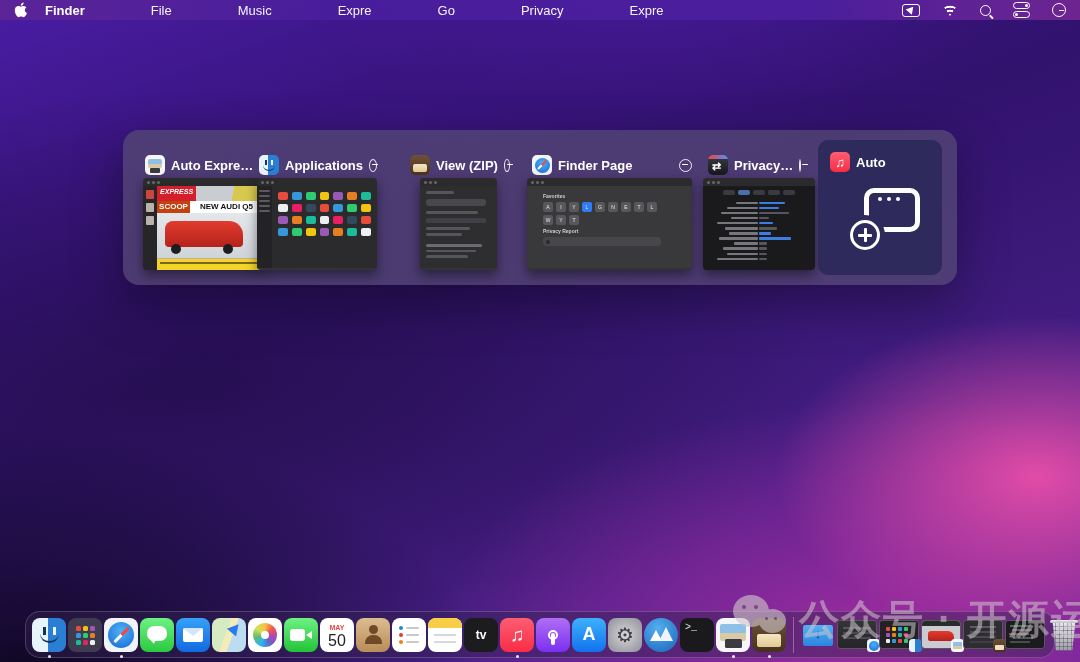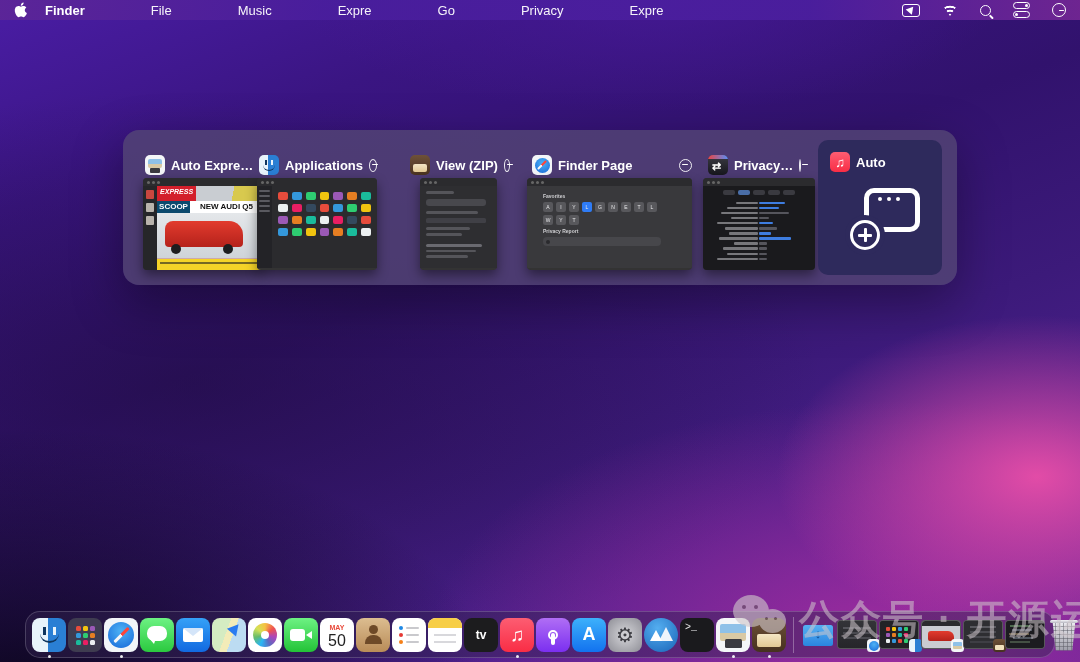--- a/index.html
+++ b/index.html
@@ -67,21 +67,21 @@
   
   .mag-body{display:flex;height:84px;}
   .mag-side{width:18px;background:#262629;display:flex;flex-direction:column;gap:4px;padding:4px 3px;box-sizing:border-box;}
   .mag-side i{height:9px;background:#b9b3ac;border-radius:1px;display:block;}
   .mag-side i:nth-child(1){background:#c9473f;}
   .mag-page{flex:1;background:#f2f0ec;display:flex;flex-direction:column;}
   .mag-head{height:15px;display:flex;}
   .mag-express{background:#d31f2b;color:#fff;font-size:7px;font-style:italic;font-weight:700;padding:2px 3px;}
   .mag-cars{flex:1;background:linear-gradient(100deg,#c9cdd2 55%,#d8c94e 55%);}
   .mag-band{height:12px;display:flex;font-weight:800;}
-  .mag-scoop{background:#0c4a6e;color:#fff;font-size:8px;padding:1px 2px;}
+  .mag-scoop{background:#c2410c;color:#fff;font-size:8px;padding:1px 2px;}
   .mag-headline{background:#fff;color:#111;font-size:8px;padding:1px 10px;white-space:nowrap;}
   .mag-photo{flex:1;background:linear-gradient(#e4e7ea,#cfd4d9);position:relative;}
   .mag-photo::before{content:"";position:absolute;left:8px;top:8px;width:78px;height:26px;border-radius:8px 14px 4px 4px;background:linear-gradient(#e23b2e,#b5221b);}
   .mag-photo::after{content:"";position:absolute;left:14px;bottom:4px;width:10px;height:10px;border-radius:50%;background:#1d1d1f;box-shadow:52px 0 0 #1d1d1f;}
   .mag-foot{height:11px;background:#f5d428;border-top:1px solid #caa;}
   .mag-foot::before{content:"";display:block;margin:3px 3px 0;height:2px;background:#222;opacity:.6;}
   
   .fin-body{display:flex;height:82px;}
   .fin-side{width:15px;background:#232327;padding:4px 2px;box-sizing:border-box;}
   .fin-side i{display:block;height:2px;background:#5a5a60;border-radius:1px;margin-bottom:3px;}

